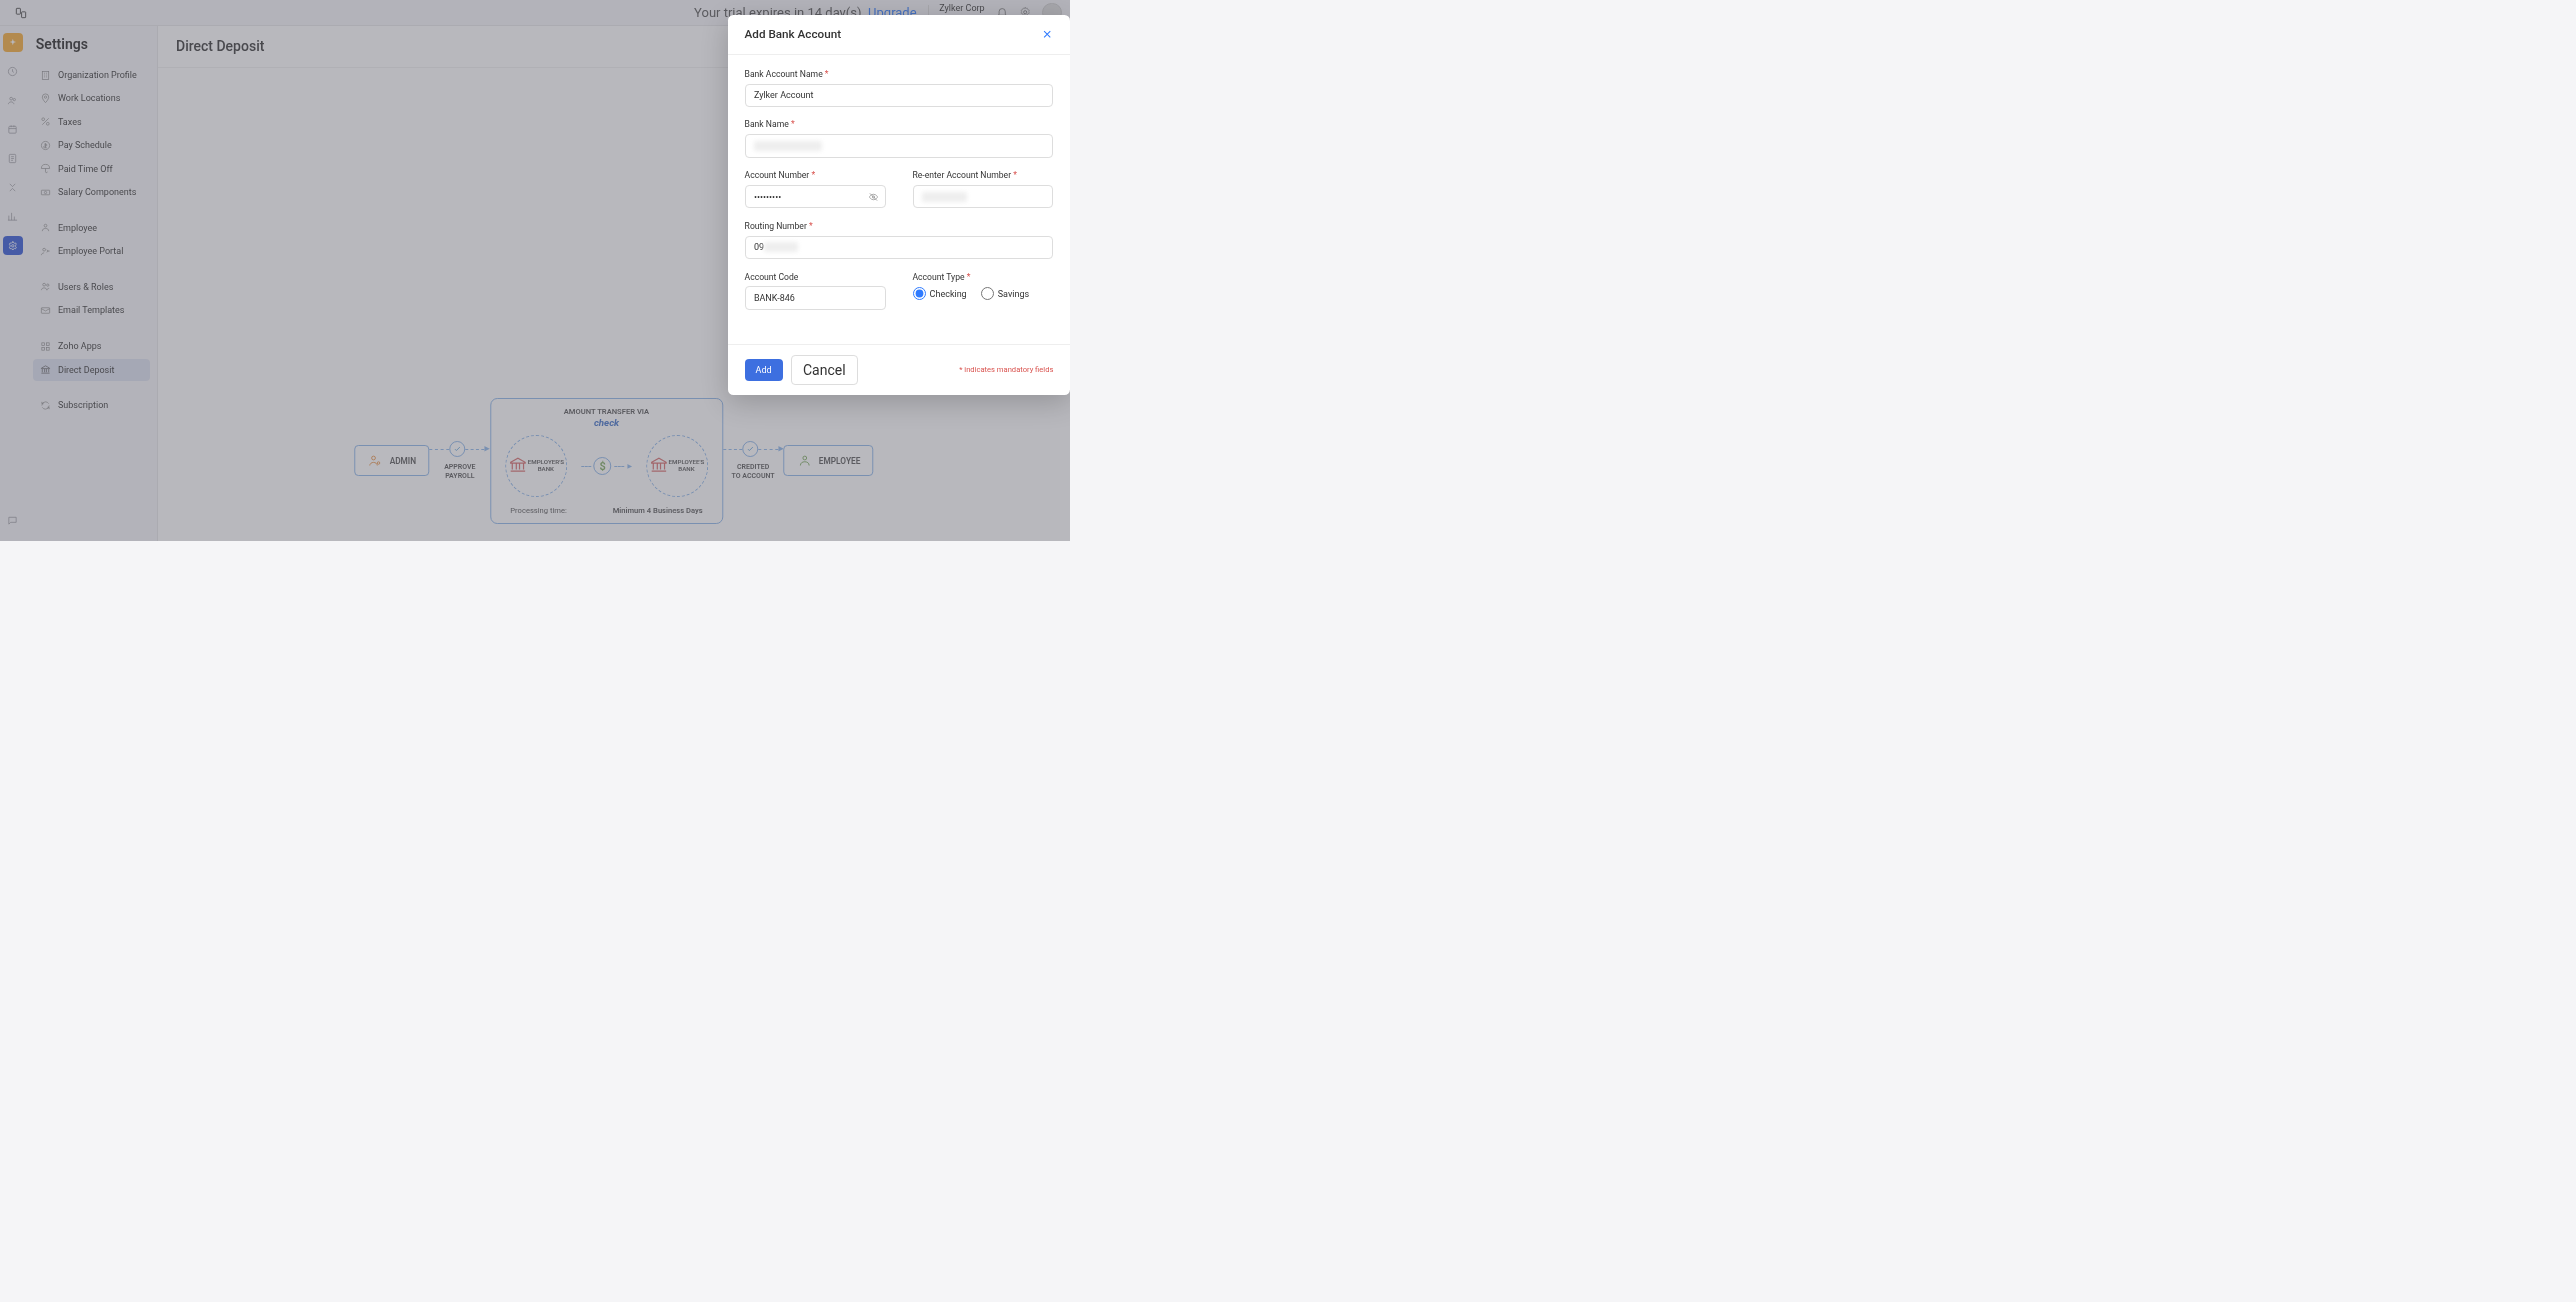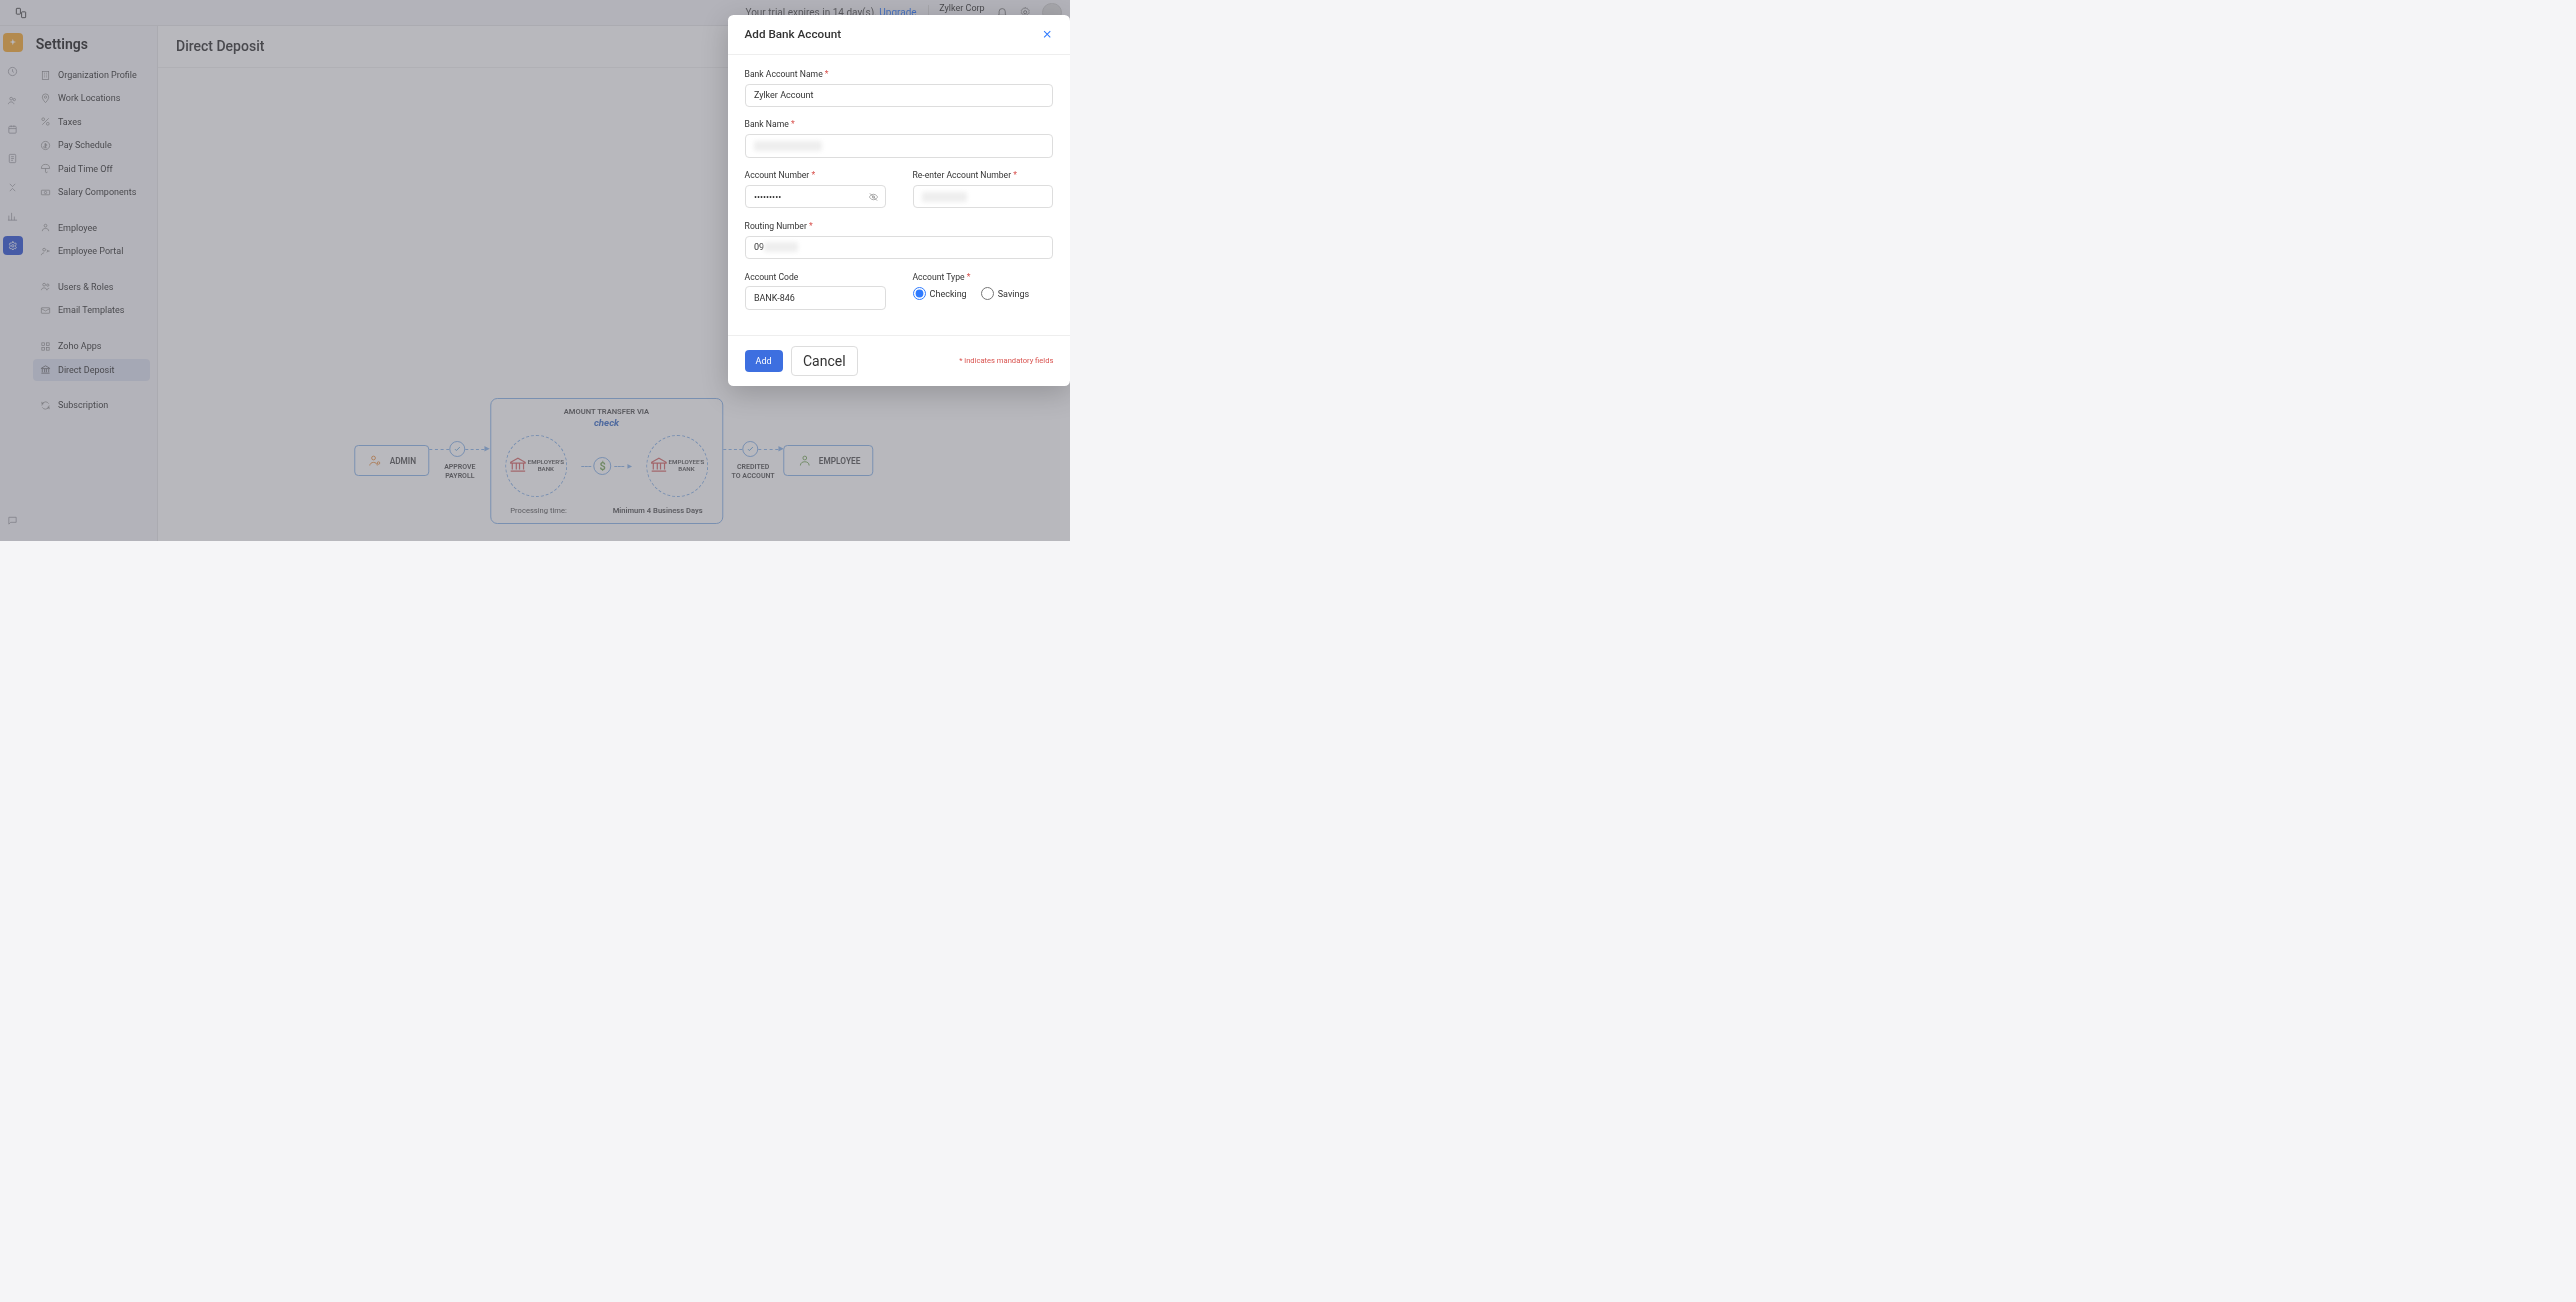--- a/index.html
+++ b/index.html
@@ -39,21 +39,21 @@
       justify-content: center;
       color: #333;
     }
     .topbar-right {
       margin-left: auto;
       display: flex;
       align-items: center;
       gap: 11px;
     }
     .trial-text {
-      font-size: 10px;
+      font-size: 13px;
       color: #555;
       margin-left: 30px;
     }
     .upgrade-link {
       color: #2f7bff;
       cursor: pointer;
     }
     .divider-v {
       width: 0.7px;
       height: 14px;
@@ -776,21 +776,21 @@
 
       <div class="form-group">
         <label class="form-label"><span>Routing Number</span> <span class="required">*</span></label>
         <div class="form-input" style="display:flex;align-items:center">
             <span>09</span>
             <span class="blur-box">XXXXXX</span>
           </div>
       </div>
 
       <div class="form-row">
-        <div class="form-group" style="margin-bottom:7px">
+        <div class="form-group" style="margin-bottom:16px">
           <label class="form-label">Account Code</label>
           <input class="form-input" value="BANK-846" style="">
         </div>
         <div class="form-group" style="margin-bottom:0">
           <label class="form-label"><span>Account Type</span> <span class="required">*</span></label>
           <div class="radio-group">
             <label class="radio-item">
                 <input type="radio" name="acct-type" checked="" style=""> 
                 <span>Checking</span>
               </label>

